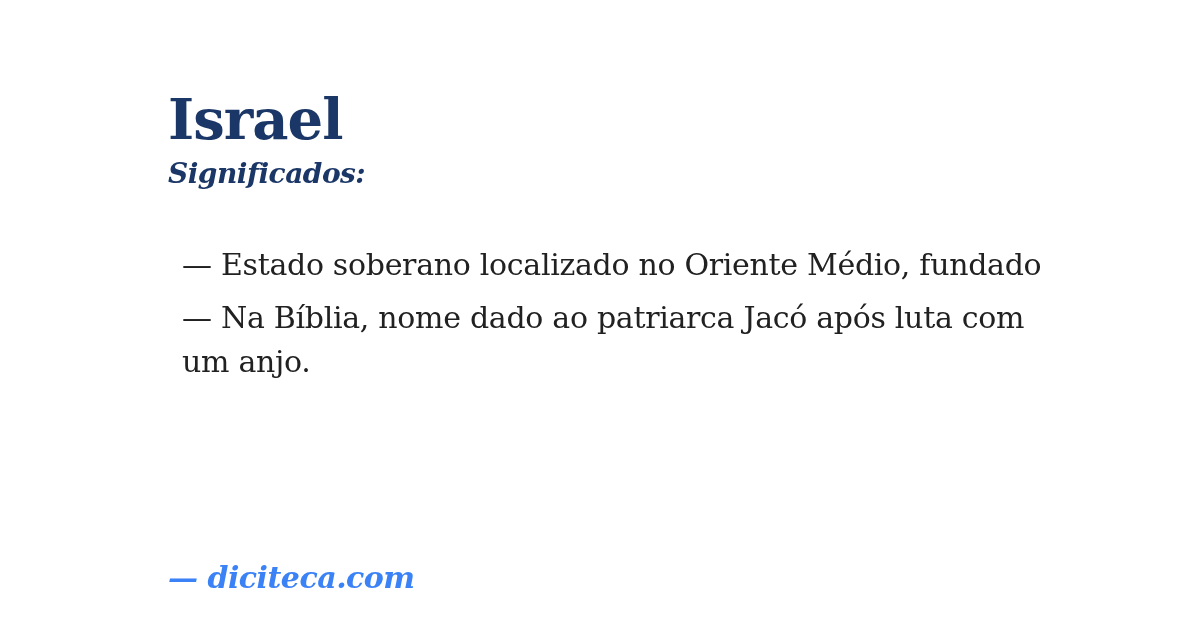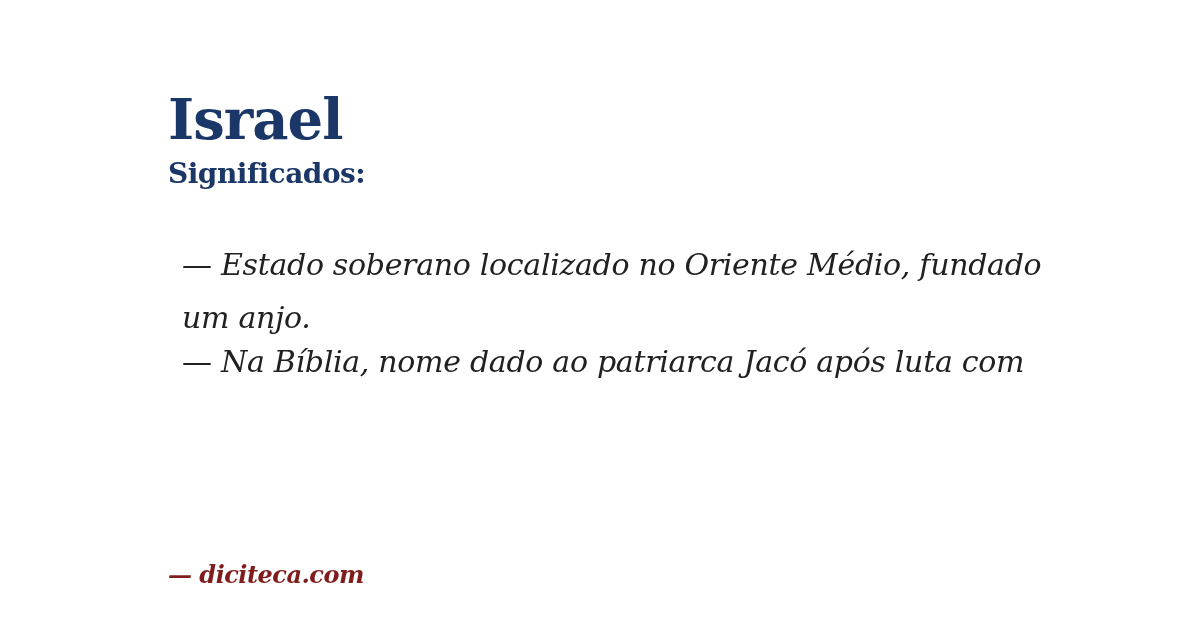--- a/index.html
+++ b/index.html
@@ -19,40 +19,40 @@
     color: #1b3767;
     font-size: 56px;
     font-weight: bold;
     line-height: 1.05;
     letter-spacing: -1px;
   }
   .subtitle {
     color: #1b3767;
     font-size: 28px;
     font-weight: bold;
+    font-style: italic;
     margin-top: 8px;
     letter-spacing: -0.5px;
   }
   .definitions {
     margin-top: 56px;
     color: #212121;
-    font-style: italic;
   }
   .definition {
     font-size: 30px;
     line-height: 37px;
     margin-bottom: 16px;
     letter-spacing: -0.3px;
   }
   .footer {
     position: absolute;
     left: 140px;
     top: 532px;
-    color: #7f1d1d;
-    font-size: 24px;
+    color: #3b82f6;
+    font-size: 30px;
     font-style: italic;
     font-weight: bold;
     letter-spacing: -0.5px;
   }
 </style>
 </head>
 <body>
 
 <div class="card">
 
@@ -60,22 +60,22 @@
 
   <div class="subtitle">Significados:</div>
 
   <div class="definitions">
 
     <div class="definition">
       <div>— Estado soberano localizado no Oriente Médio, fundado</div>
     </div>
 
     <div class="definition">
+      <div>— Na Bíblia, nome dado ao patriarca Jacó após luta com</div>
       <div>um anjo.</div>
-      <div>— Na Bíblia, nome dado ao patriarca Jacó após luta com</div>
     </div>
 
 
   </div>
 
   <div class="footer">— diciteca.com</div>
 
 </div>
 
 </body></html>

